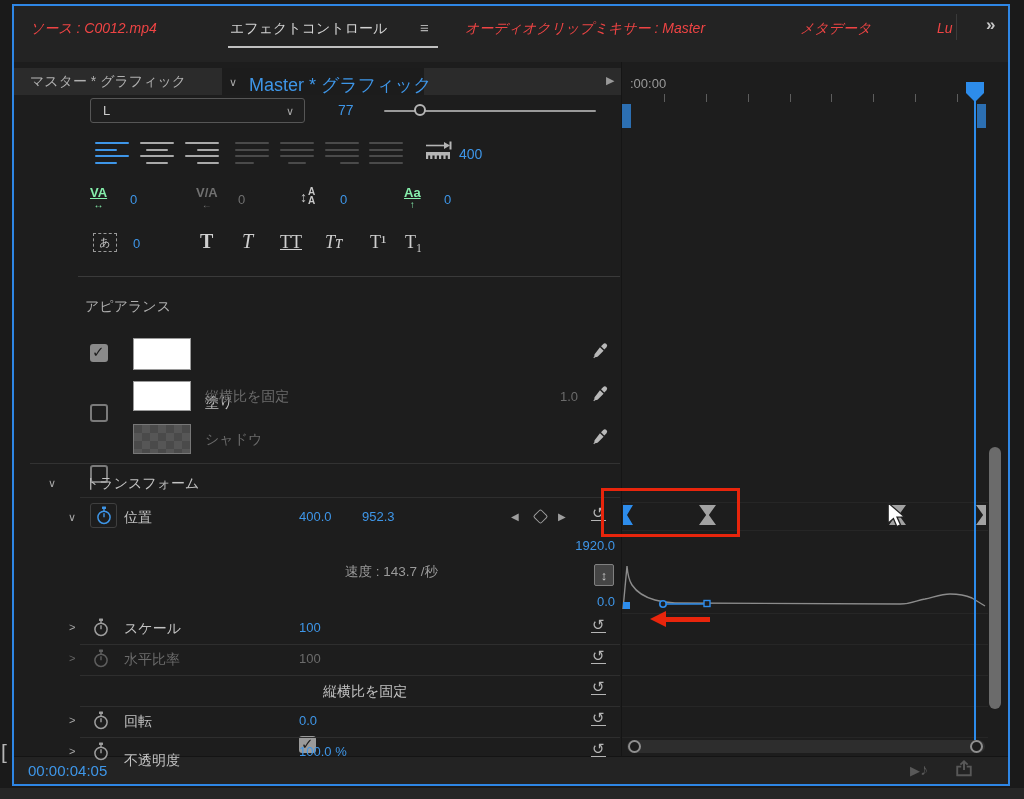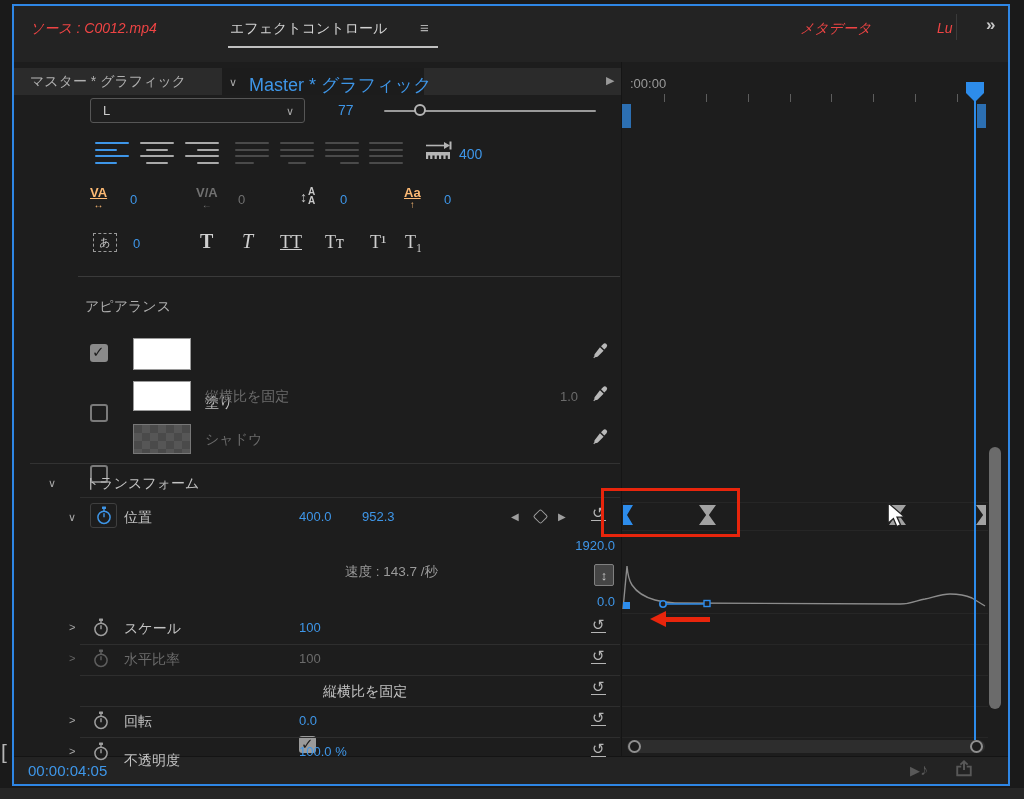--- a/index.html
+++ b/index.html
@@ -29,21 +29,21 @@
   .cb.on::after{content:"✓";position:absolute;left:2px;top:-1px;font-size:15px;font-weight:bold;color:#1d1d1d;}
   .cb.off{background:transparent;border:2px solid #7a7a7a;}
   .swatch{width:58px;height:32px;background:#ffffff;border:1px solid #9a9a9a;}
   .swatch.checker{background:repeating-conic-gradient(#565656 0 25%,#4a4a4a 0 50%) 0 0/16px 16px;border:1px solid #777;}
   
   .kf{width:17px;height:20px;background:#a2a2a2;clip-path:polygon(0 0,100% 0,58% 50%,100% 100%,0 100%,42% 50%);}
   .kf-half{width:10px;height:20px;background:#2d8ceb;clip-path:polygon(0 0,100% 0,40% 50%,100% 100%,0 100%);}
   .clipbox{overflow:hidden;}
   .diamond{width:11px;height:11px;border:1.5px solid #9e9e9e;border-radius:2px;transform:rotate(45deg);}
   .tick{width:1px;height:8px;background:#5d5d5d;}
-  .vabox{display:inline-flex;flex-direction:column;align-items:center;line-height:1;color:#fdba74;}
+  .vabox{display:inline-flex;flex-direction:column;align-items:center;line-height:1;color:#86efac;}
   .vabox .top{font-size:13px;font-weight:bold;}
   .vabox .bot{font-size:10px;margin-top:1px;}
   .tbtn{font-family:"Liberation Serif","DejaVu Serif",serif;color:#cfcfcf;font-size:20px;}
   .annot{border:3px solid #e8250c;}
   .knob{width:12px;height:12px;border:2px solid #b5b5b5;border-radius:50%;background:#1d1d1d;}
   .scroll-dot{width:13px;height:13px;border:2px solid #8f8f8f;border-radius:50%;background:#1d1d1d;}
 </style>
 </head>
 <body>
 
@@ -54,20 +54,21 @@
   <div class="abs" style="left:14px;top:68px;width:608px;height:27px;background:#2b2b2b;"></div>
   <div class="abs" style="left:222px;top:68px;width:202px;height:27px;background:#1c1c1c;"></div>
   <div class="abs" style="left:621px;top:62px;width:1px;height:694px;background:#151515;"></div>
   <div class="abs" style="left:14px;top:756px;width:994px;height:28px;background:#232323;border-top:1px solid #141414;"></div>
   <div class="abs" style="left:0;top:788px;width:1024px;height:11px;background:#262626;"></div>
 
   <div class="abs txt gray" style="left:30px;top:20px;font-size:14px;">ソース : C0012.mp4</div>
   <div class="abs txt lightgray" style="left:230px;top:20px;font-size:14px;">エフェクトコントロール</div>
   <div class="abs txt" style="left:420px;top:19px;font-size:15px;color:#b0b0b0;">≡</div>
   <div class="abs" style="left:228px;top:46px;width:210px;height:2px;background:#c0c0c0;"></div>
+  <div class="abs txt gray" style="left:465px;top:20px;font-size:14px;">オーディオクリップミキサー : Master</div>
   <div class="abs txt gray" style="left:800px;top:20px;font-size:14px;">メタデータ</div>
   <div class="abs txt gray" style="left:937px;top:20px;font-size:14px;">Lu</div>
   <div class="abs" style="left:956px;top:14px;width:1px;height:26px;background:#3a3a3a;"></div>
   <div class="abs txt" style="left:986px;top:15px;font-size:17px;font-weight:bold;color:#c8c8c8;">»</div>
 
   <div class="abs txt" style="left:30px;top:73px;font-size:14px;color:#b0b0b0;">マスター * グラフィック</div>
   <div class="abs txt chev" style="left:229px;top:76px;">∨</div>
   <div class="abs txt blue" style="left:249px;top:73px;font-size:18px;">Master * グラフィック</div>
   <div class="abs txt" style="left:606px;top:74px;font-size:11px;color:#999;">▶</div>
 
@@ -165,21 +166,21 @@
   </div>
   <div class="abs txt val" style="left:444px;top:192px;">0</div>
 
   <div class="abs" style="left:93px;top:233px;width:24px;height:19px;border:1px dashed #9a9a9a;display:flex;align-items:center;justify-content:center;">
     <span style="font-size:11px;color:#c8c8c8;">あ</span>
   </div>
   <div class="abs txt val" style="left:133px;top:236px;">0</div>
   <div class="abs txt tbtn" style="left:200px;top:230px;font-weight:bold;">T</div>
   <div class="abs txt tbtn" style="left:242px;top:230px;font-style:italic;">T</div>
   <div class="abs txt tbtn" style="left:280px;top:232px;font-size:18px;text-decoration:underline;">TT</div>
-  <div class="abs txt tbtn" style="left:325px;top:232px;font-size:18px;">Tᴛ</div>
+  <div class="abs txt tbtn" style="left:325px;top:232px;font-size:18px;font-style:italic;">Tᴛ</div>
   <div class="abs txt tbtn" style="left:370px;top:232px;font-size:18px;">T¹</div>
   <div class="abs txt tbtn" style="left:405px;top:232px;font-size:18px;">T₁</div>
 
   <div class="abs sep" style="left:78px;top:276px;width:542px;background:#3a3a3a;"></div>
 
   <div class="abs txt" style="left:85px;top:298px;font-size:14px;color:#aeaeae;">アピアランス</div>
 
   <div class="abs cb on" style="left:90px;top:344px;background:#8a8a8a;"></div>
   <div class="abs swatch" style="left:133px;top:338px;"></div>
   <div class="abs txt lbl" style="left:205px;top:346px;margin-top:48px;">塗り</div>

